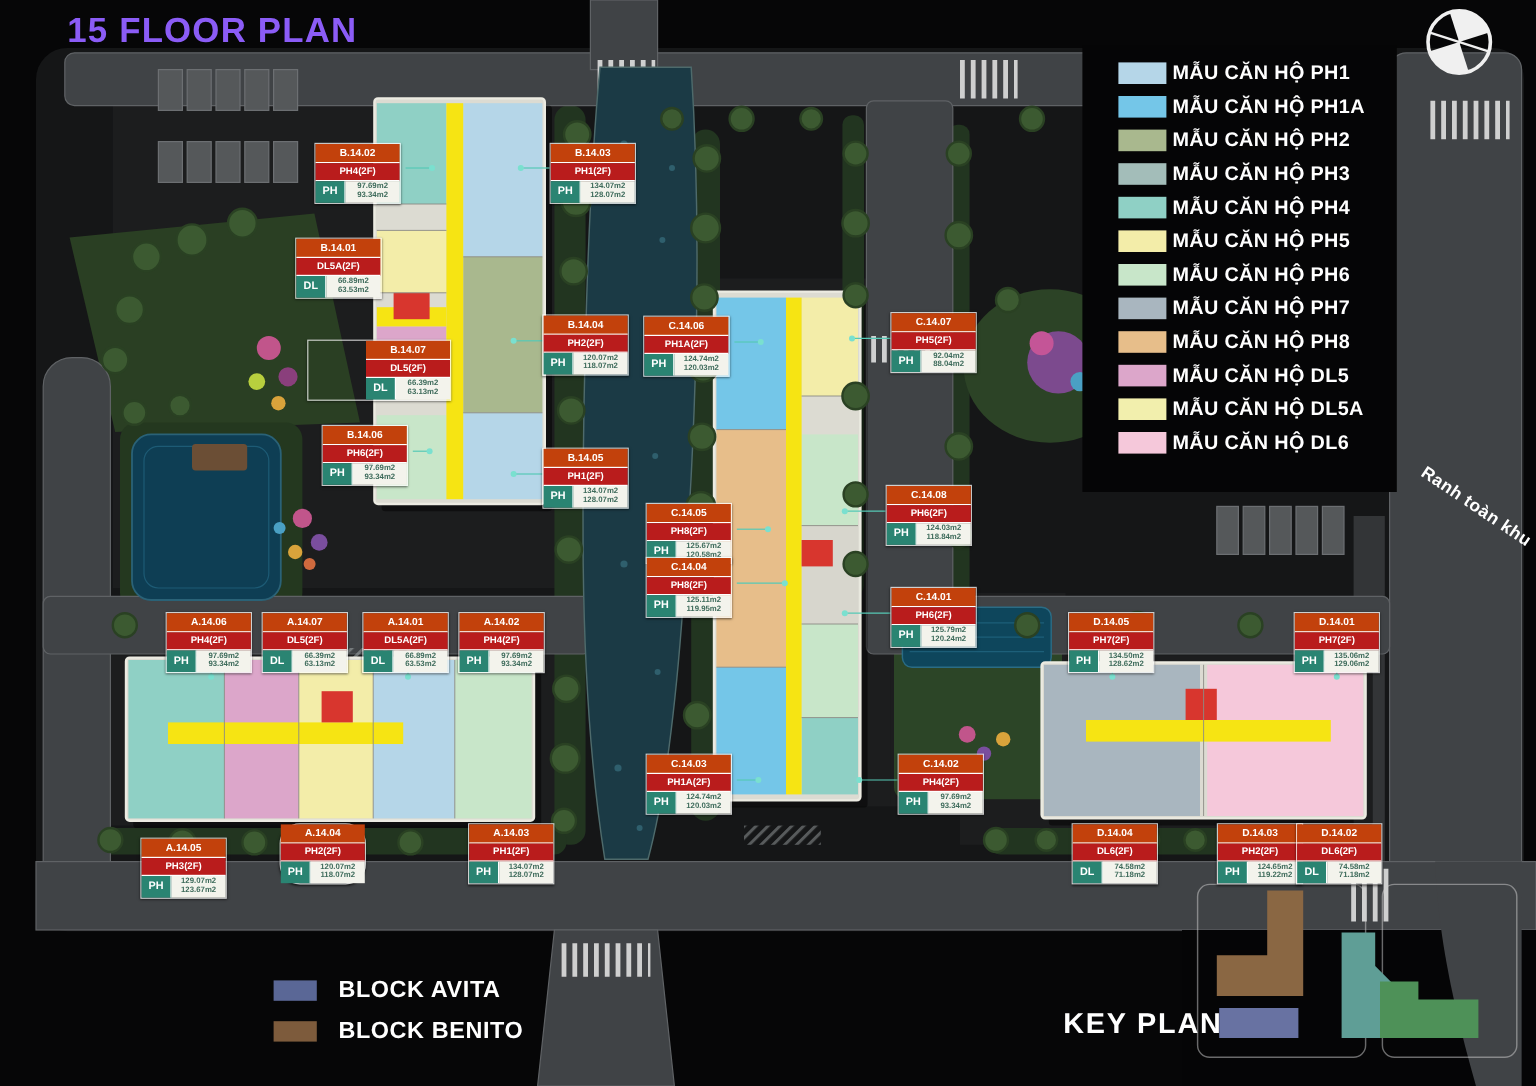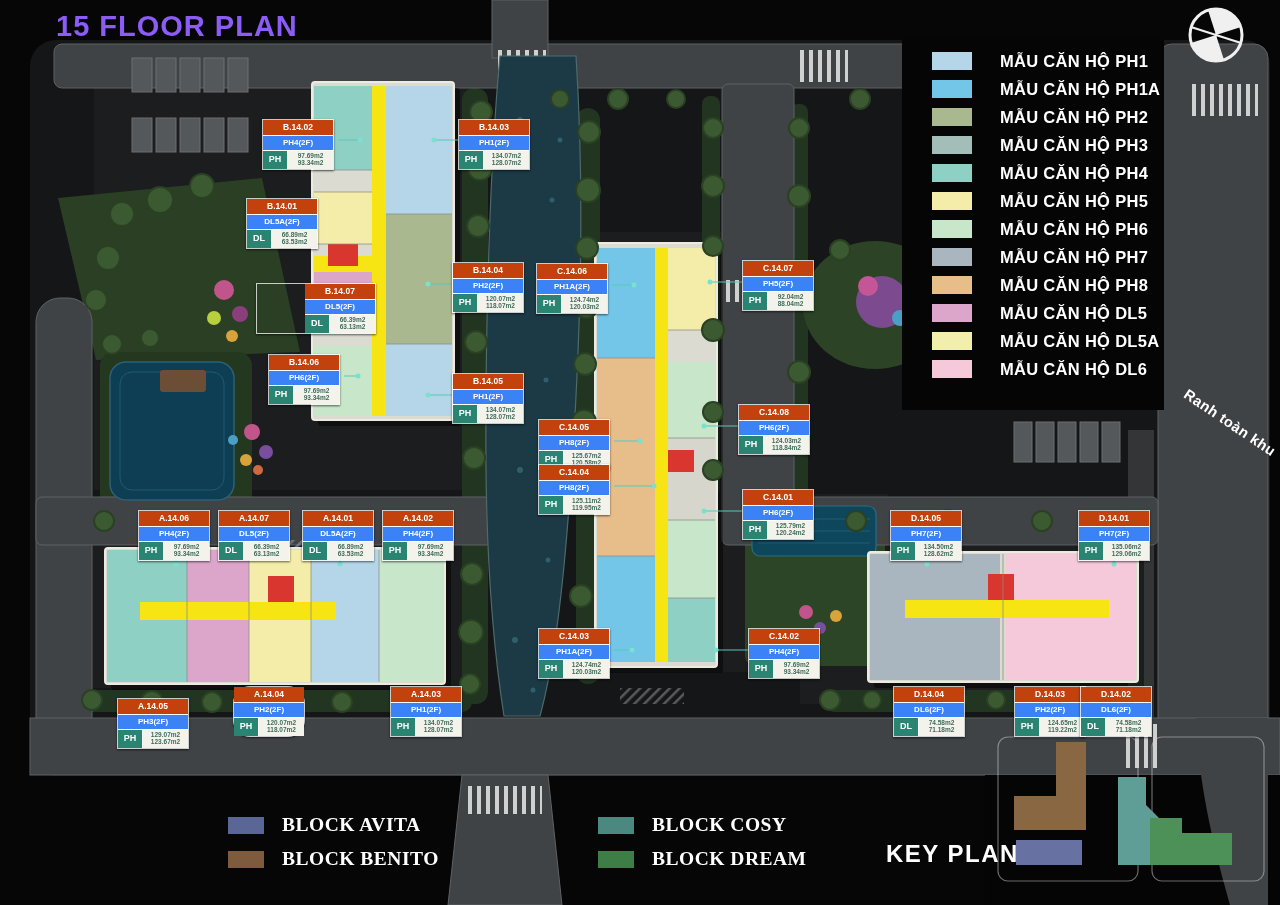--- a/index.html
+++ b/index.html
@@ -3,38 +3,38 @@
 <meta charset="utf-8">
 <style>
   html,body{margin:0;padding:0;background:#000;}
   #stage{position:relative;width:1280px;height:905px;background:#060607;overflow:hidden;
          font-family:"Liberation Sans",sans-serif;}
   #siteplan{position:absolute;left:0;top:0;}
   .page-title{position:absolute;left:56px;top:10px;color:#8b5cf6;font-size:29px;font-weight:bold;
               letter-spacing:1px;white-space:nowrap;}
   
   .legend{position:absolute;left:932px;top:52px;display:flex;flex-direction:column;gap:10px;}
-  .lg-row{display:flex;align-items:center;gap:28px;height:18px;}
+  .lg-row{display:flex;align-items:center;gap:5px;height:18px;}
   .sw{width:40px;height:18px;flex:0 0 auto;}
   .lg-text{color:#fff;font-size:16.5px;font-weight:bold;letter-spacing:.3px;white-space:nowrap;}
   
   .blocks-legend{position:absolute;display:flex;flex-direction:column;gap:16px;}
   .bl-left{left:228px;top:816px;} .bl-right{left:598px;top:816px;}
-  .bl-row{display:flex;align-items:center;gap:18px;height:18px;font-family:Liberation Serif, serif;}
+  .bl-row{display:flex;align-items:center;gap:18px;height:18px;}
   .bl-sw{width:36px;height:17px;flex:0 0 auto;}
   .bl-text{color:#fff;font-size:19.5px;font-weight:bold;letter-spacing:.5px;white-space:nowrap;}
   .keyplan-label{position:absolute;left:886px;top:840px;color:#fff;font-size:24px;font-weight:bold;
                  letter-spacing:1.5px;}
   .boundary{position:absolute;left:1190px;top:386px;color:#fff;font-size:14.5px;font-weight:bold;
             transform:rotate(34deg);transform-origin:left top;white-space:nowrap;letter-spacing:.5px;}
   
   .ulabel{position:absolute;width:70px;border:1px solid rgba(255,255,255,.75);
           text-align:center;color:#fff;line-height:1;box-shadow:0 1px 2px rgba(0,0,0,.6);}
   .ul-code{background:#c2410c;font-size:8.5px;font-weight:bold;padding:3px 0;border-bottom:1px solid #fff;}
-  .ul-type{background:#3b82f6;font-size:8px;font-weight:bold;padding:3px 0;border-bottom:1px solid #fff;}
+  .ul-type{background:#b91c1c;font-size:8px;font-weight:bold;padding:3px 0;border-bottom:1px solid #fff;}
   .ul-row{display:flex;}
   .ul-cat{background:#2a8472;width:24px;font-size:9px;font-weight:bold;display:flex;
           align-items:center;justify-content:center;border-right:1px solid #fff;}
   .ul-areas{background:#f3f3ec;color:#3e6b5b;flex:1;font-size:6.5px;font-weight:bold;
             display:flex;flex-direction:column;gap:1px;justify-content:center;padding:2px 1px;}
   .tree{fill:#3c5a31;stroke:#2a4123;stroke-width:2;}
   .cw{stroke:#e9e9e9;opacity:.85;}
   .slot{fill:#55585a;stroke:#6c6f72;stroke-width:1;}
 </style>
 </head>
@@ -426,30 +426,20 @@
 <div class="blocks-legend bl-left">
       <div class="bl-row">
     <span class="sw bl-sw" style="background: rgb(90, 103, 150);"></span>
     <span class="bl-text">BLOCK AVITA</span>
   </div>
       <div class="bl-row">
     <span class="sw bl-sw" style="background: rgb(125, 91, 60);"></span>
     <span class="bl-text">BLOCK BENITO</span>
   </div>
     </div>
-<div class="blocks-legend bl-right">
-      <div class="bl-row">
-    <span class="sw bl-sw" style="background: rgb(75, 136, 128);"></span>
-    <span class="bl-text">BLOCK COSY</span>
-  </div>
-      <div class="bl-row">
-    <span class="sw bl-sw" style="background: rgb(61, 125, 70);"></span>
-    <span class="bl-text">BLOCK DREAM</span>
-  </div>
-    </div>
 
 <div class="keyplan-label">KEY PLAN</div>
 <div class="boundary">Ranh toàn khu</div>
 
 <div>
       <div class="ulabel" style="left: 262px; top: 119px;">
     <div class="ul-code">B.14.02</div>
     <div class="ul-type">PH4(2F)</div>
     <div class="ul-row">
       <span class="ul-cat">PH</span>

